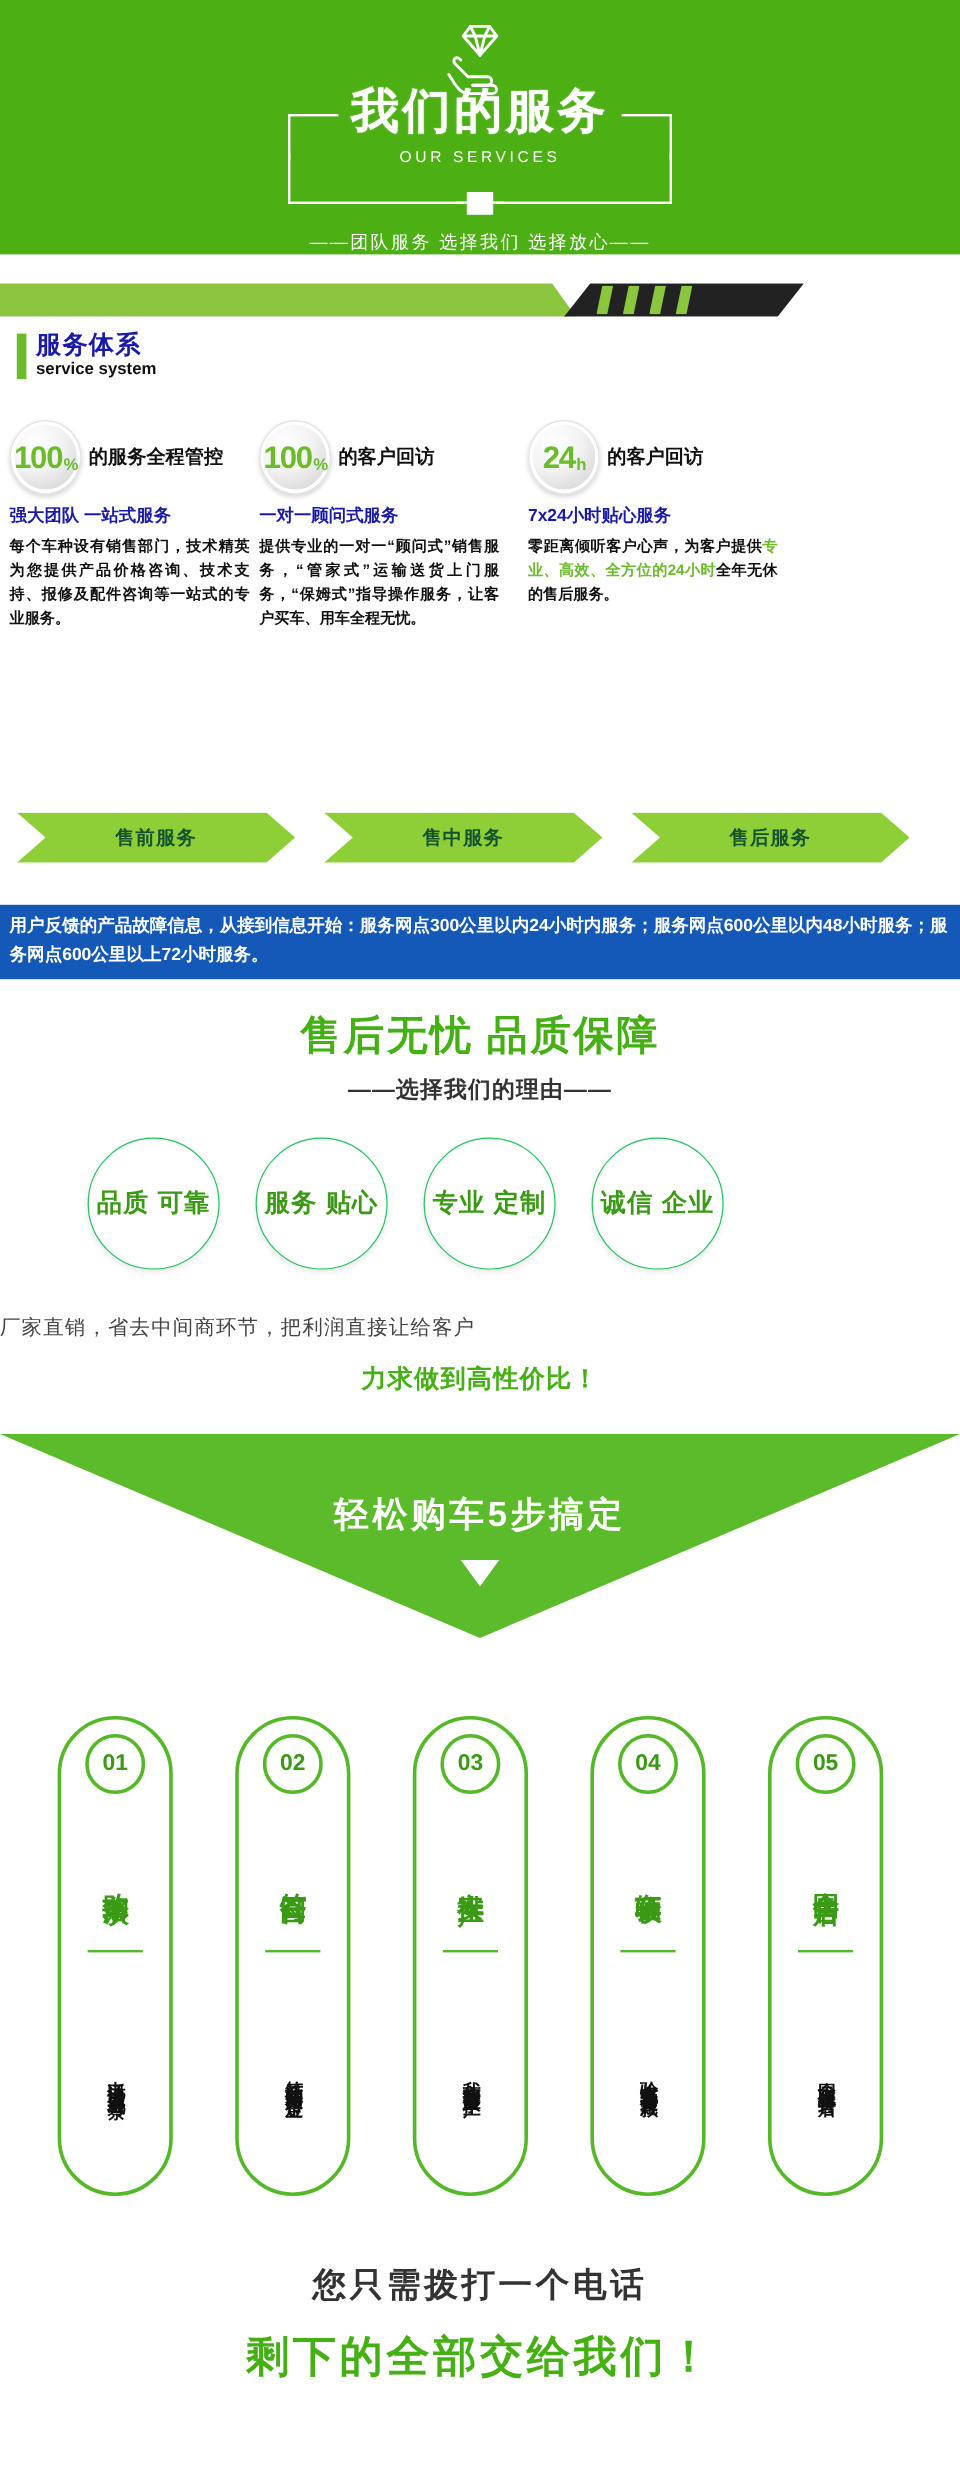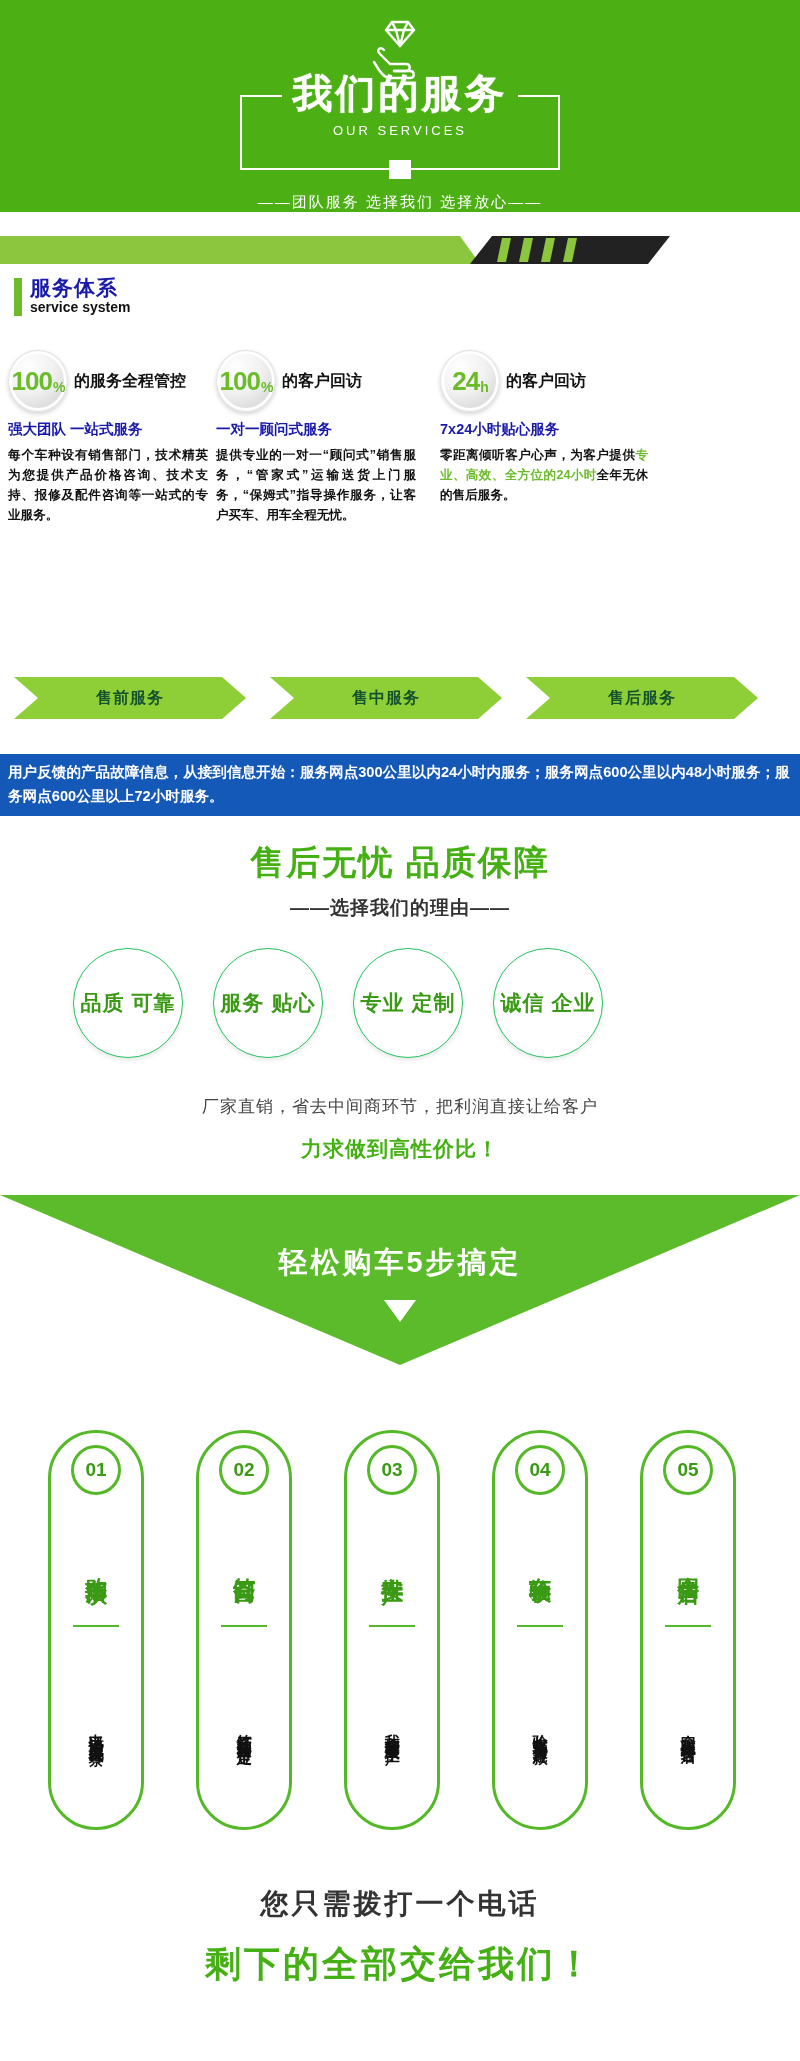--- a/index.html
+++ b/index.html
@@ -147,21 +147,21 @@
   .bubble span {
     color:#3b9a15; font-size:21px; font-weight:bold; line-height:1.22;
     text-align:center; letter-spacing:1px;
   }
   .bubble.b1 { left:73px; }
   .bubble.b2 { left:213px; }
   .bubble.b3 { left:353px; }
   .bubble.b4 { left:493px; }
 
   .direct-line {
-    position:absolute; left:0; right:0; top:1095px; text-align:center;
+    position:absolute; left:0; right:0; top:1095px; 
     font-size:17px; color:#444; letter-spacing:1px;
   }
   .ratio-line {
     position:absolute; left:0; right:0; top:1135px; text-align:center;
     font-size:21px; font-weight:bold; color:#45b014; letter-spacing:1px;
   }
 
   
   .tri-wrap { position:absolute; left:0; top:1195px; width:800px; height:210px; }
   .tri-band {

